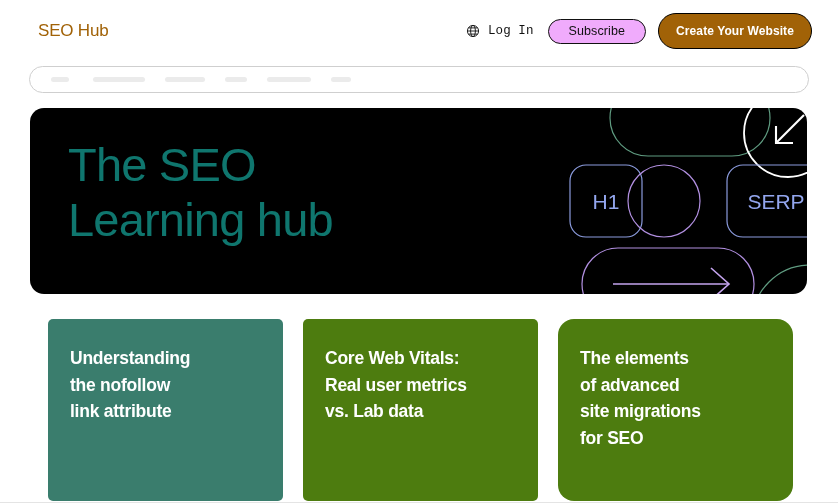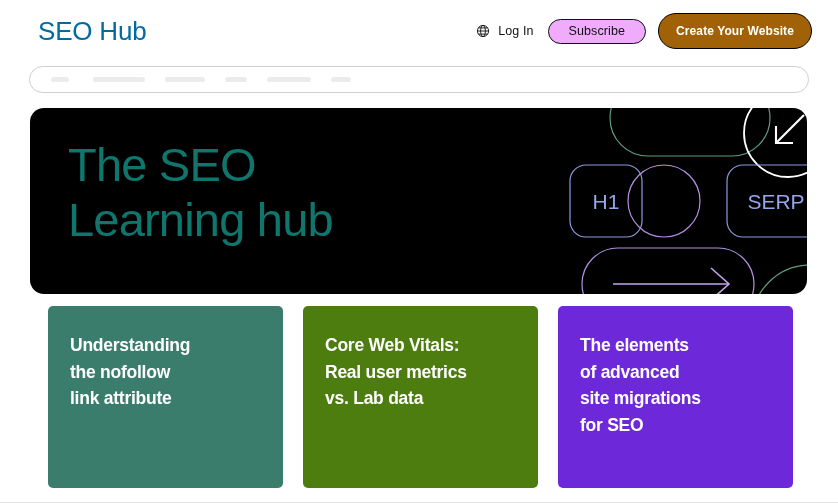--- a/index.html
+++ b/index.html
@@ -25,38 +25,39 @@
     left:0; top:0;
     width:838px; height:62px;
     background:#ffffff;
     display:flex;
     align-items:center;
     justify-content:space-between;
     padding:0 26px 0 38px;
   }
 
   #logo {
-    font-size:26px;
+    font-size:17px;
     font-weight:400;
     letter-spacing:-0.2px;
-    color:#0369a1;
+    color:#a16207;
     white-space:nowrap;
   }
 
   #header-actions {
     display:flex;
     align-items:center;
     gap:12px;
   }
 
   #lang-group {
     display:flex;
     align-items:center;
     gap:8px;
     margin-right:2px;
+    font-family:Liberation Mono, monospace;
   }
 
   .globe-icon { display:block; }
 
   #login-link {
     font-size:12.5px;
     color:#111111;
     text-decoration:none;
     white-space:nowrap;
     letter-spacing:0.1px;
@@ -136,21 +137,21 @@
   #hero-graphics {
     position:absolute;
     left:0; top:0;
     width:777px; height:186px;
     z-index:2;
   }
 
   
   #cards {
     position:absolute;
-    left:48px; top:306px;
+    left:48px; top:319px;
     width:745px;
     height:182px;
     display:flex;
     gap:20px;
   }
 
   .card {
     width:245px;
     height:182px;
     border-radius:5px;
@@ -267,21 +268,21 @@
 the nofollow
 link attribute</div>
     </article>
 
     <article class="card" style="background: #4d7c0f;">
       <div class="card-title">Core Web Vitals:
 Real user metrics
 vs. Lab data</div>
     </article>
 
-    <article class="card" style="background: #6d28d9;">
+    <article class="card" style="background: #4d7c0f; border-radius: 16px;">
       <div class="card-title">The elements
 of advanced
 site migrations
 for SEO</div>
     </article>
 
   </section>
 
   <div id="bottom-rule"></div>
 

